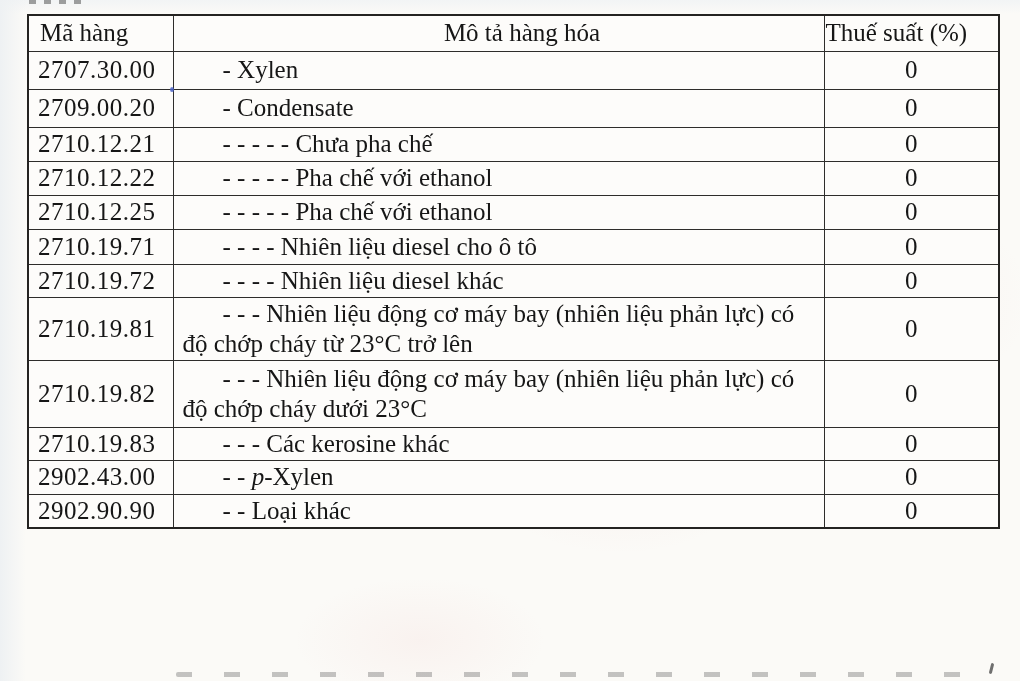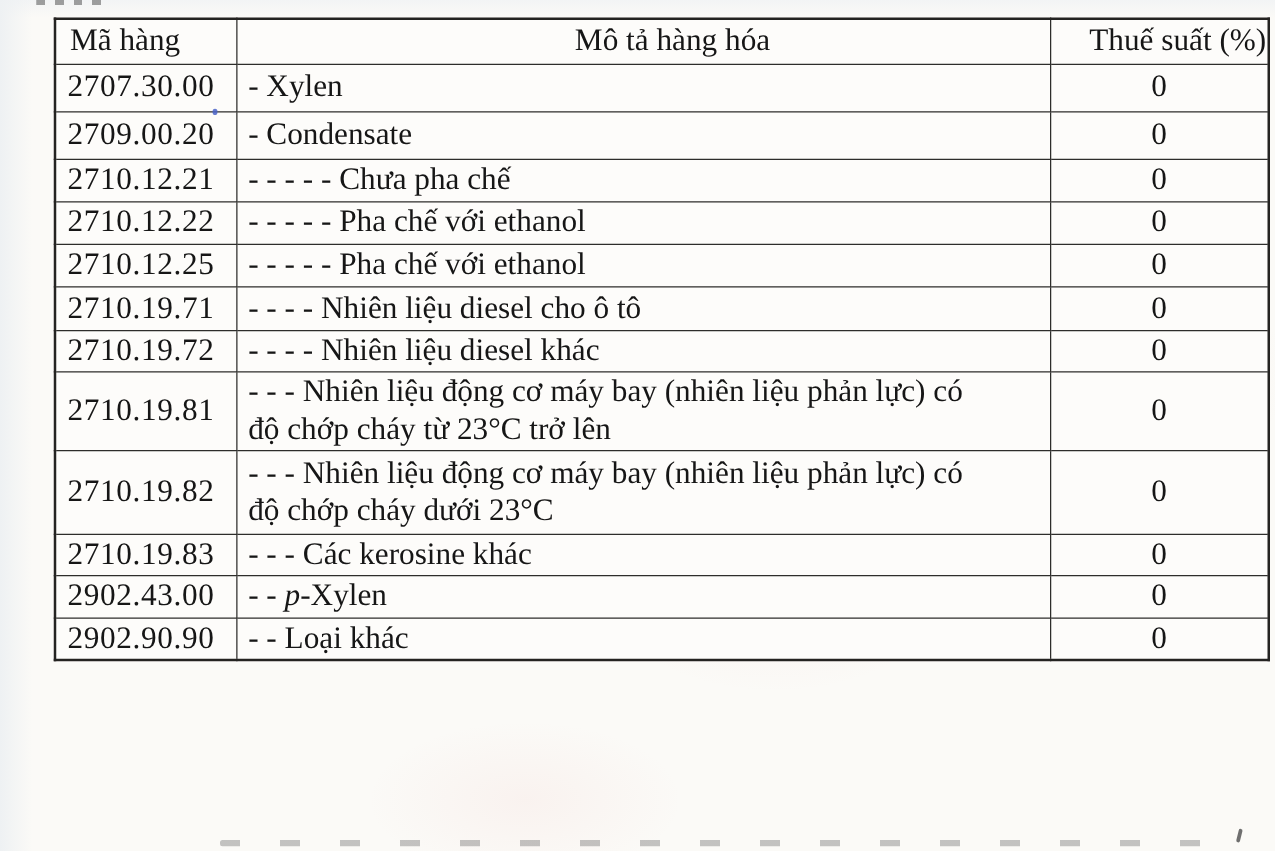--- a/index.html
+++ b/index.html
@@ -16,41 +16,41 @@
     background:
       radial-gradient(220px 120px at 700px 195px, rgba(228,150,145,0.10), rgba(228,150,145,0) 70%),
       radial-gradient(260px 160px at 850px 300px, rgba(228,150,145,0.09), rgba(228,150,145,0) 70%),
       radial-gradient(200px 120px at 620px 470px, rgba(228,150,145,0.08), rgba(228,150,145,0) 70%),
       radial-gradient(180px 90px  at 420px 640px, rgba(228,150,145,0.08), rgba(228,150,145,0) 70%),
       linear-gradient(90deg, #eef1f3 0px, rgba(238,241,243,0) 26px),
       linear-gradient(180deg, #f2f4f5 0px, rgba(242,244,245,0) 14px),
       #fbfaf7;
   }
   table.tariff {
-    position: absolute; left: 43px; top: 14px;
+    position: absolute; left: 27px; top: 14px;
     width: 971px;
     border-collapse: collapse;
     table-layout: fixed;
     font-size: 25px;
     background: #fdfcfa;
     font-family: Liberation Serif, serif;
   }
   table.tariff th, table.tariff td {
     border: 1.6px solid #2e2d2b;
     vertical-align: middle;
     overflow: hidden;
   }
   table.tariff { border: 2.2px solid #242321; }
   th { font-weight: normal; }
   th.h-code { text-align: left; padding-left: 11px; }
   th.h-desc { text-align: center; padding-left: 48px; }
-  th.h-rate { text-align: right; }
+  th.h-rate { text-align: left; }
   td.code { text-align: left; padding-left: 9px; letter-spacing: 0.5px; }
   td.desc { padding: 1px 8px 1px 9px; line-height: 30px; }
-  td.desc .l1 { display: block; white-space: nowrap; }
+  td.desc .l1 { display: block; white-space: nowrap; margin-left: 40px; }
   td.desc .l2 { display: block; white-space: nowrap; }
   td.desc i { font-style: italic; }
   td.rate { text-align: center; }
 
   
   .speck-blue {
     position: absolute; left: 170px; top: 87px;
     width: 4px; height: 5px; border-radius: 50%;
     background: #4a63c8; opacity: 0.85;
   }

